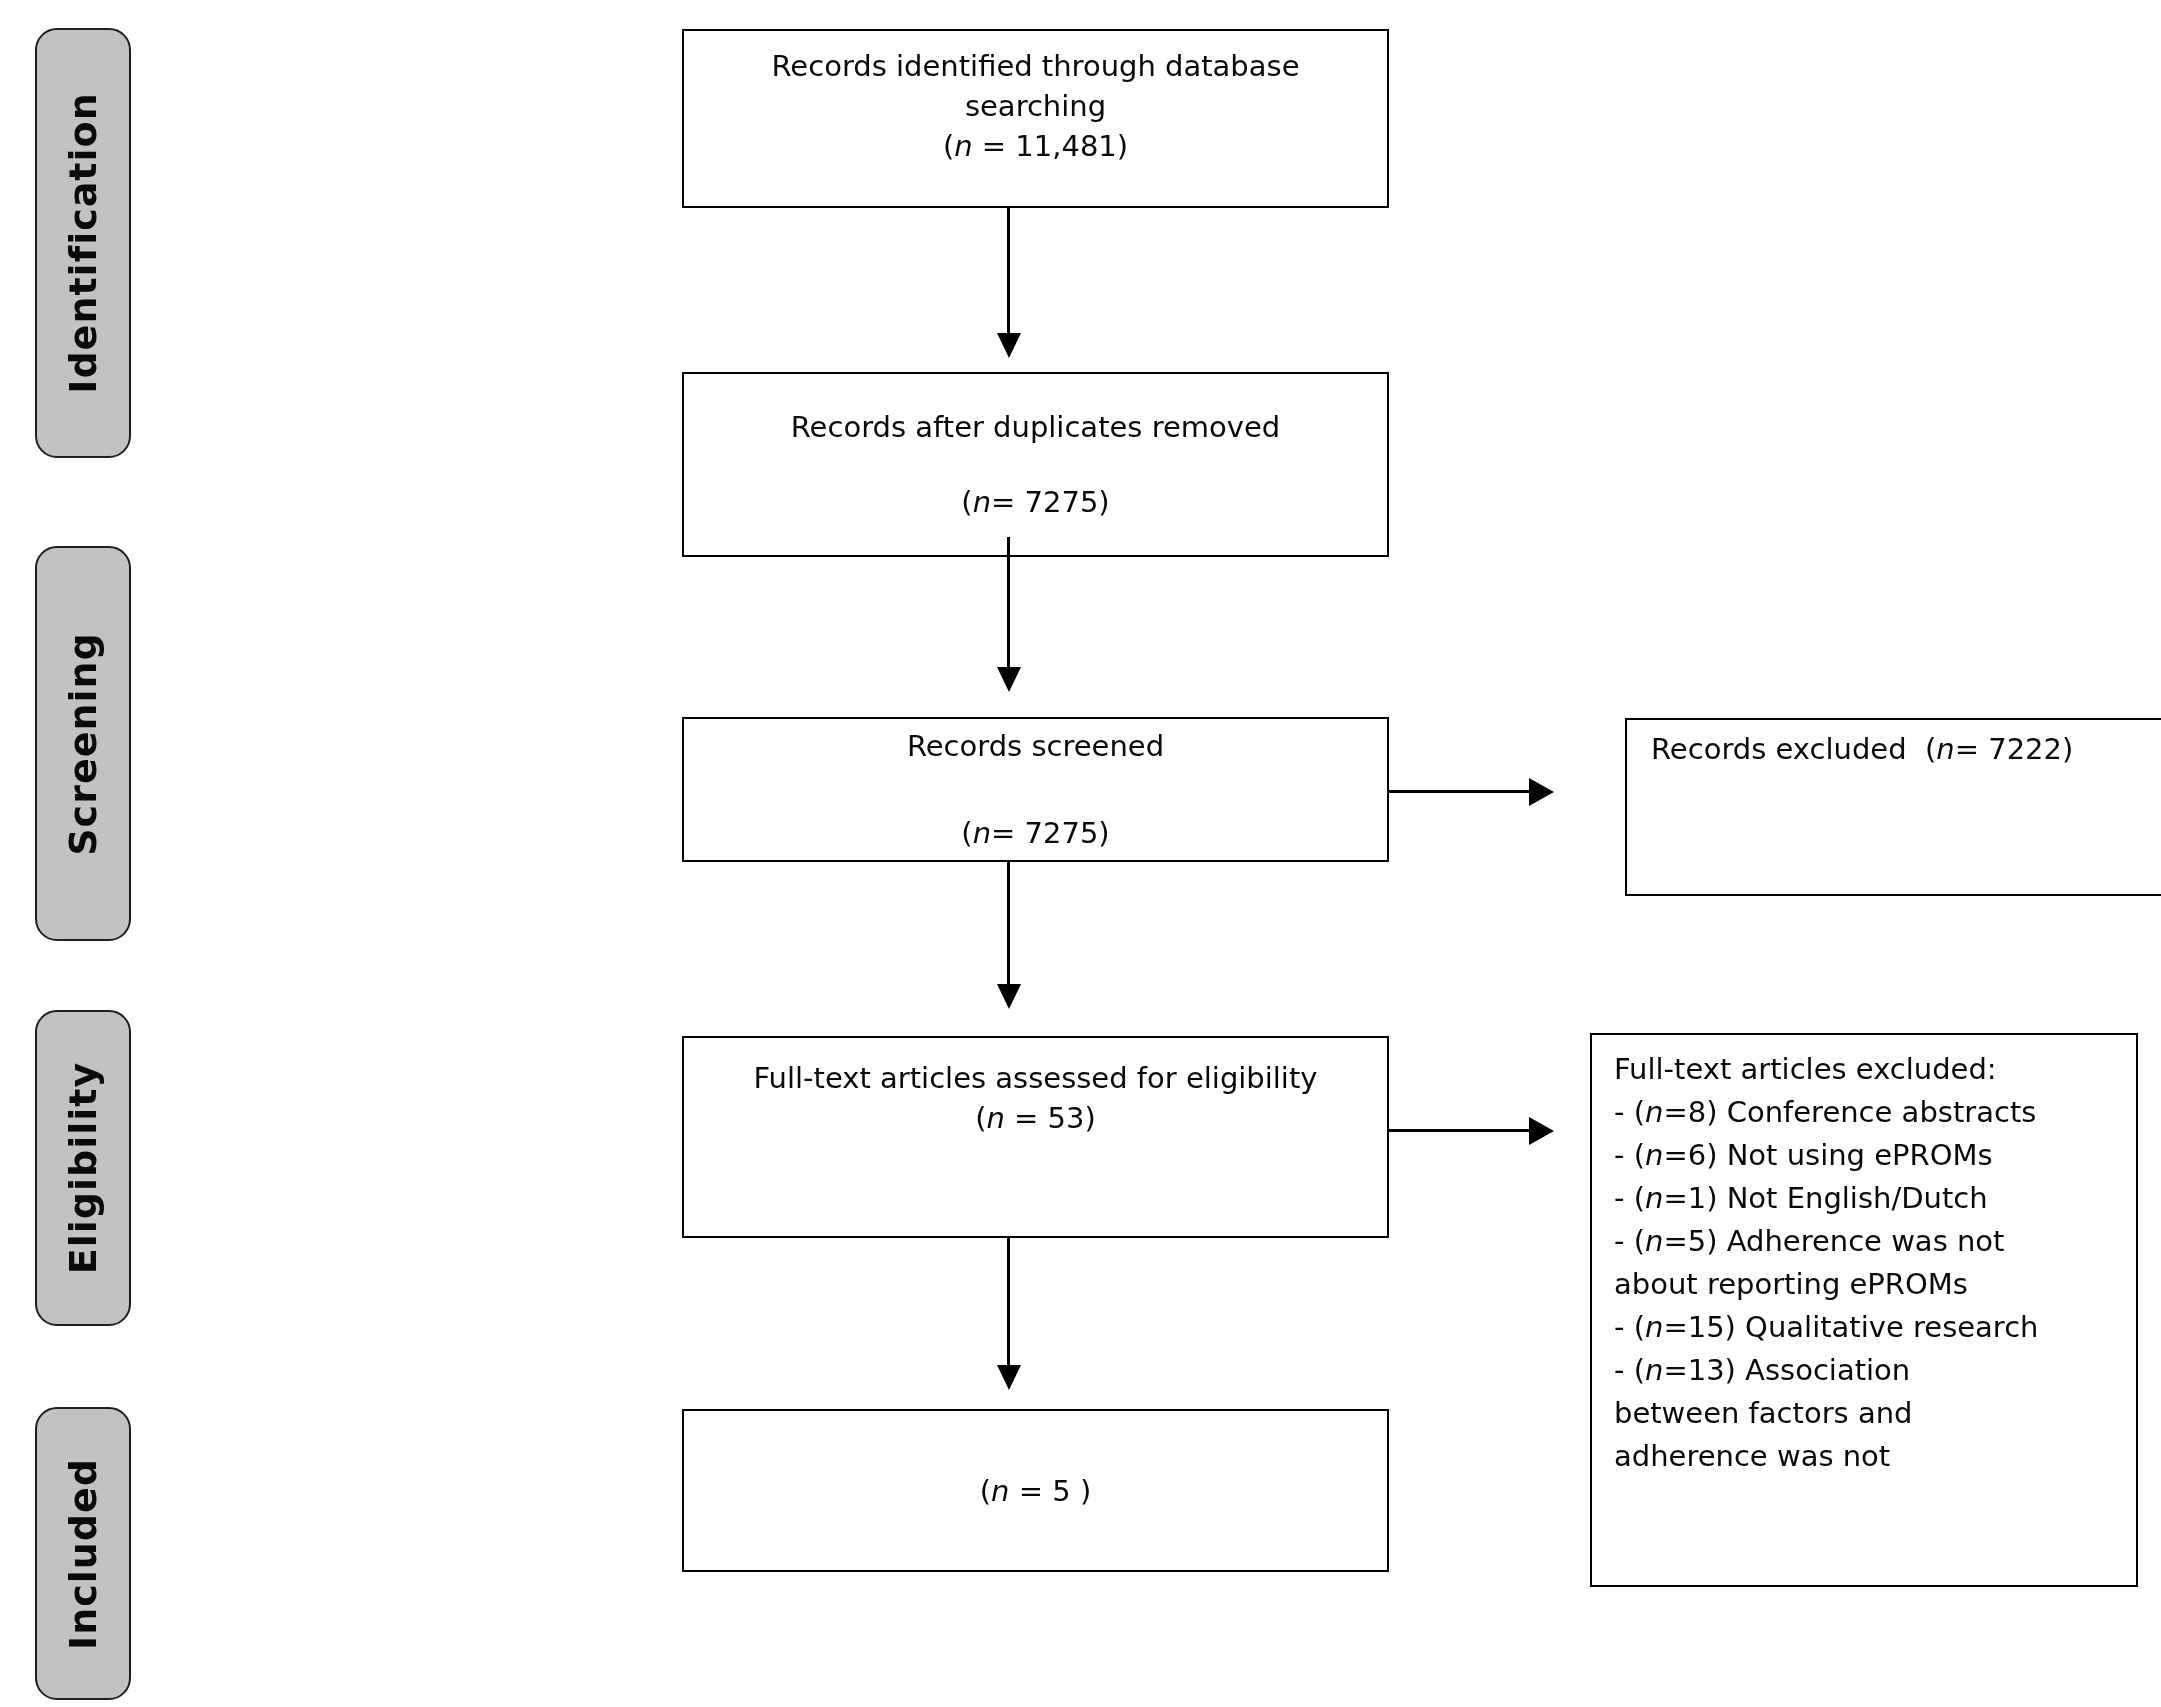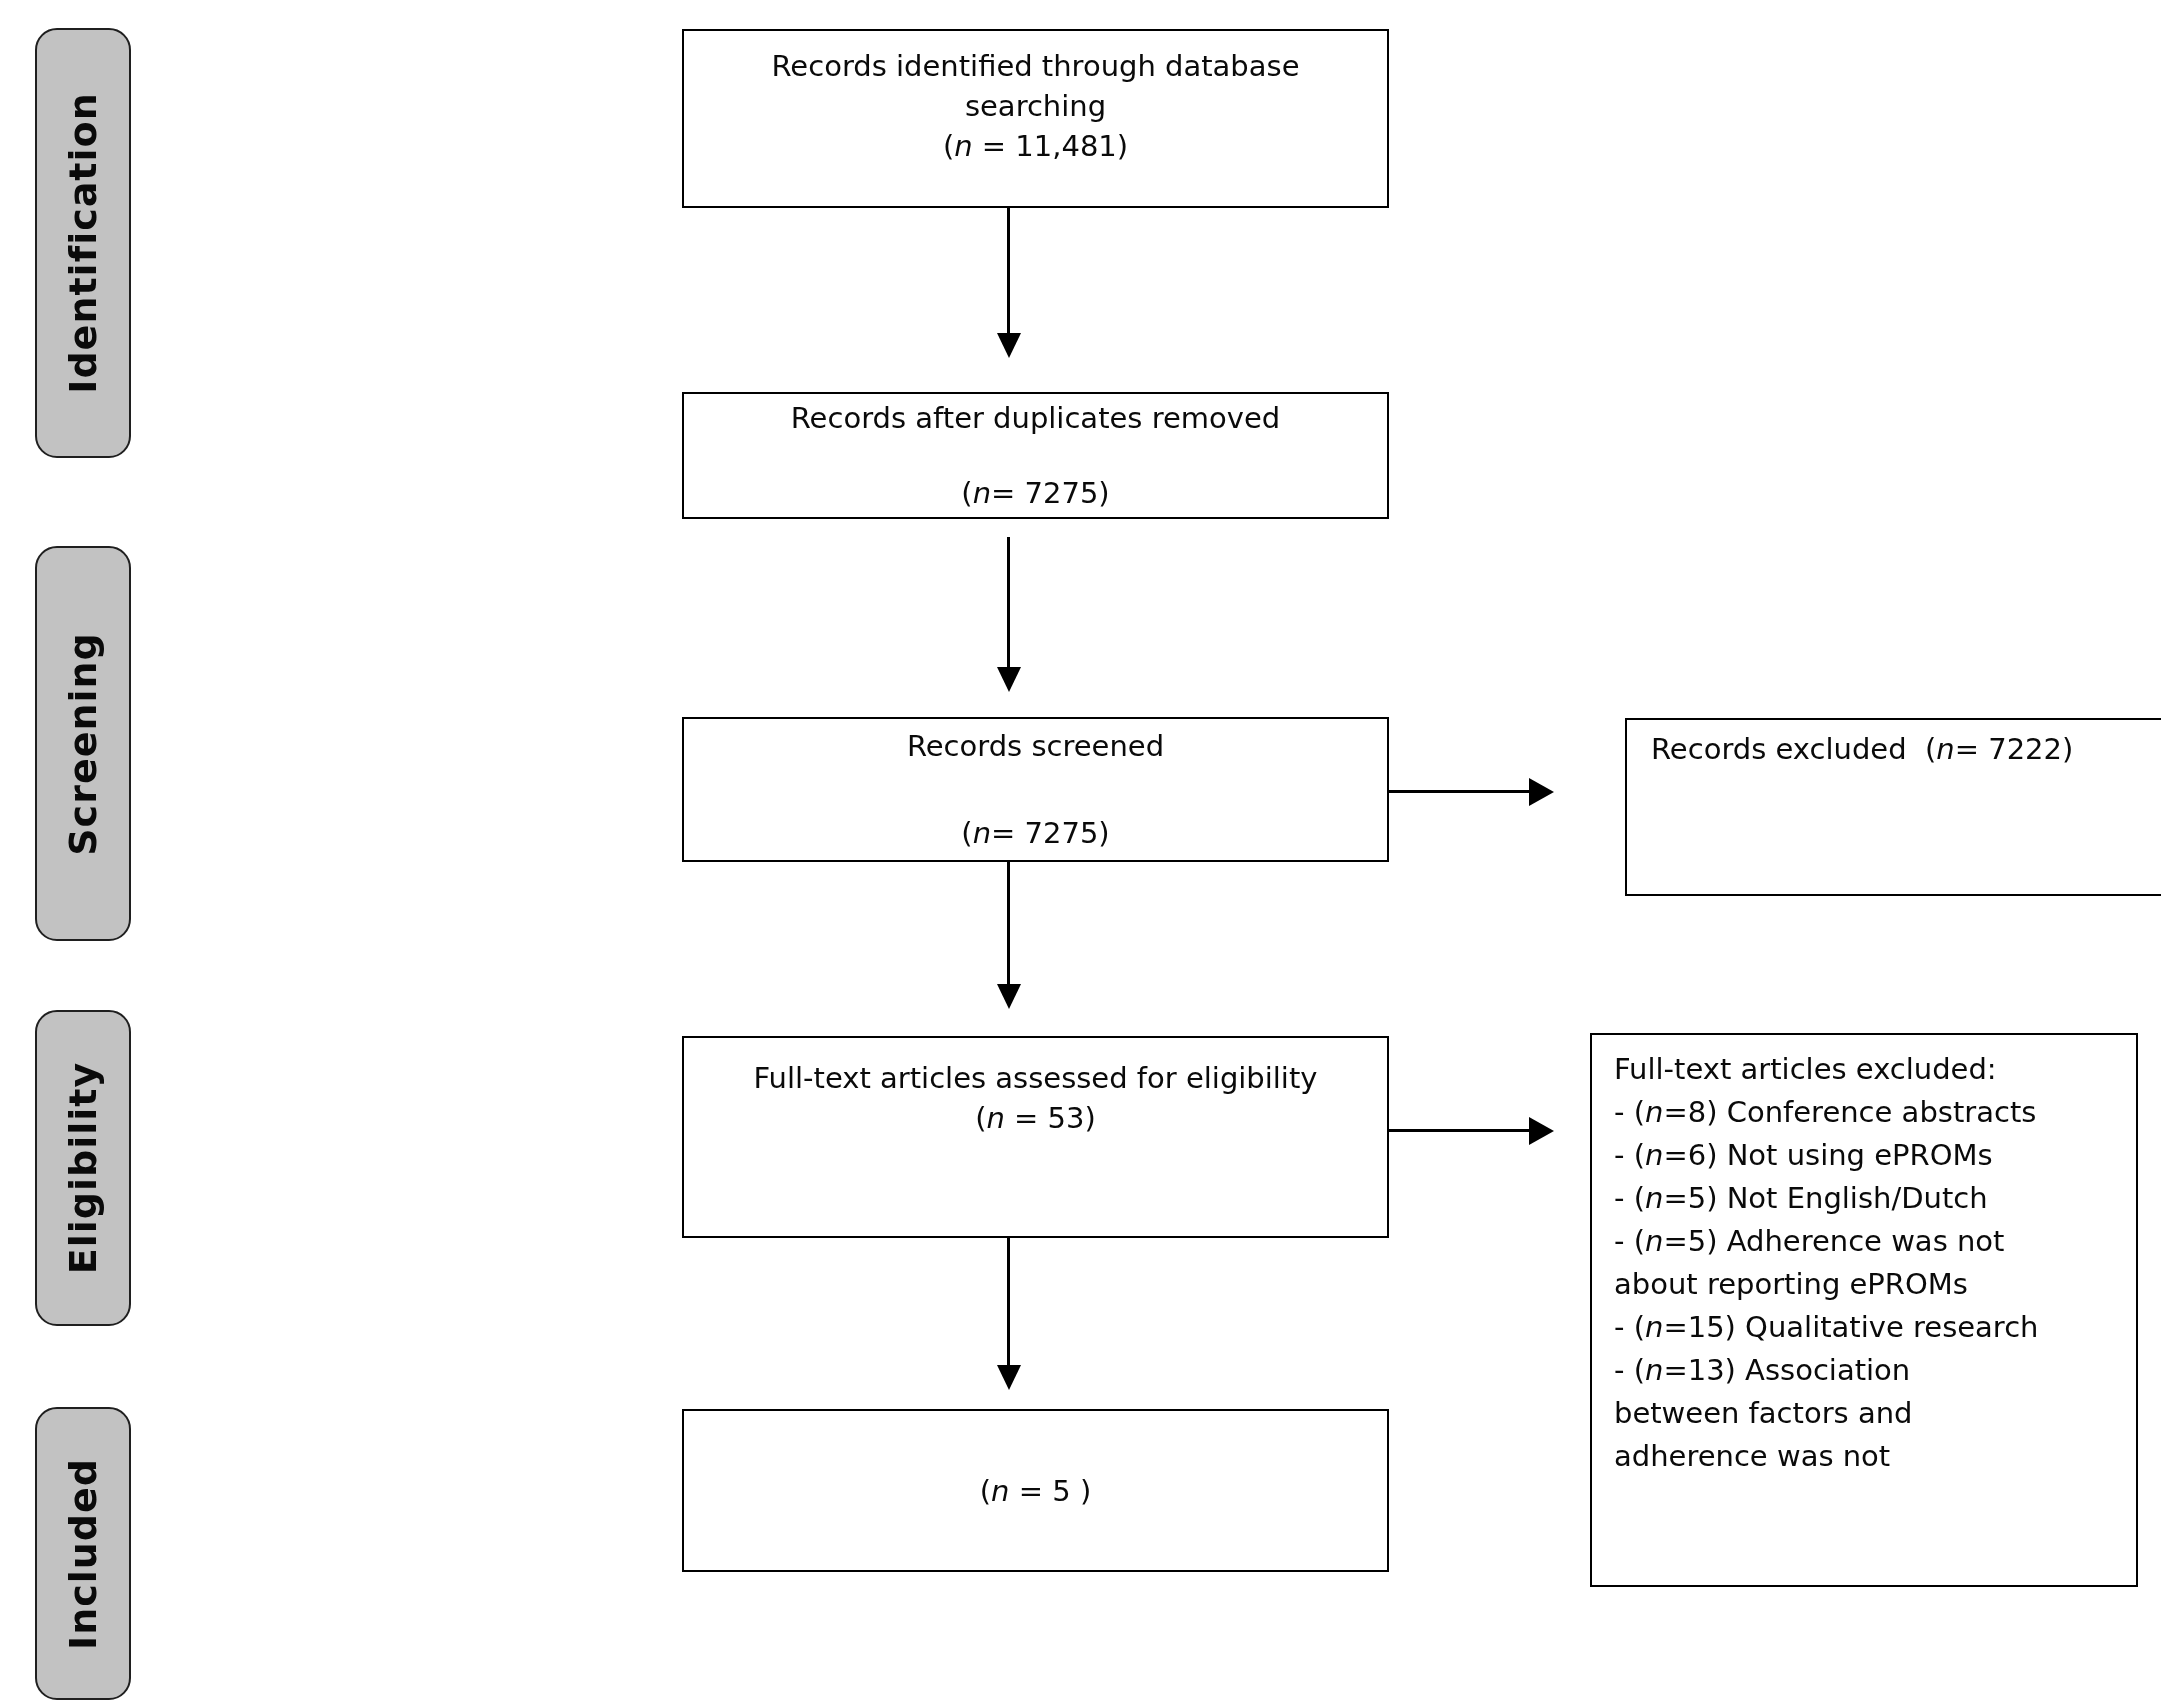--- a/index.html
+++ b/index.html
@@ -53,21 +53,21 @@
     align-items: center;
     justify-content: center;
     text-align: center;
     font-size: 29px;
     line-height: 40px;
     padding: 0 27.5px;
   }
   .mainbox.top-align { justify-content: flex-start; text-align: center; }
   .mainbox.gapped { gap: 35px; }
   #box-identified { top: 29px;   height: 179px; padding-top: 15px; }
-  #box-duplicates { top: 392px;  height: 127px; }
+  #box-duplicates { top: 372px;  height: 185px; }
   #box-screened   { top: 717px; height: 145px; gap: 47px; }
   #box-fulltext   { top: 1036px; height: 202px; padding-top: 20px; }
   #box-included   { top: 1409px; height: 163px; }
 
   
   .sidebox {
     position: absolute;
     left: 1590px;
     width: 548px;
     background: #ffffff;
@@ -140,21 +140,21 @@
   </div>
 
   <div class="sidebox" id="box-records-excluded">
     <div class="line"><span>Records excluded  (</span><span class="it">n</span><span>= 7222)</span></div>
   </div>
 
   <div class="sidebox" id="box-fulltext-excluded">
     <div class="line"><span>Full-text articles excluded:</span></div>
     <div class="line"><span>- (</span><span class="it">n</span><span>=8) Conference abstracts</span></div>
     <div class="line"><span>- (</span><span class="it">n</span><span>=6) Not using ePROMs</span></div>
-    <div class="line"><span>- (</span><span class="it">n</span><span>=5) Not English/Dutch</span></div>
+    <div class="line"><span>- (</span><span class="it">n</span><span>=1) Not English/Dutch</span></div>
     <div class="line"><span>- (</span><span class="it">n</span><span>=5) Adherence was not</span></div>
     <div class="line"><span>about reporting ePROMs</span></div>
     <div class="line"><span>- (</span><span class="it">n</span><span>=15) Qualitative research</span></div>
     <div class="line"><span>- (</span><span class="it">n</span><span>=13) Association</span></div>
     <div class="line"><span>between factors and</span></div>
     <div class="line"><span>adherence was not</span></div>
   </div>
 
   <div class="stem-v" style="left:1007px; top:208px;  height:126px;"></div>
   <div class="head-v" style="left:997px; top:333px;"></div>

